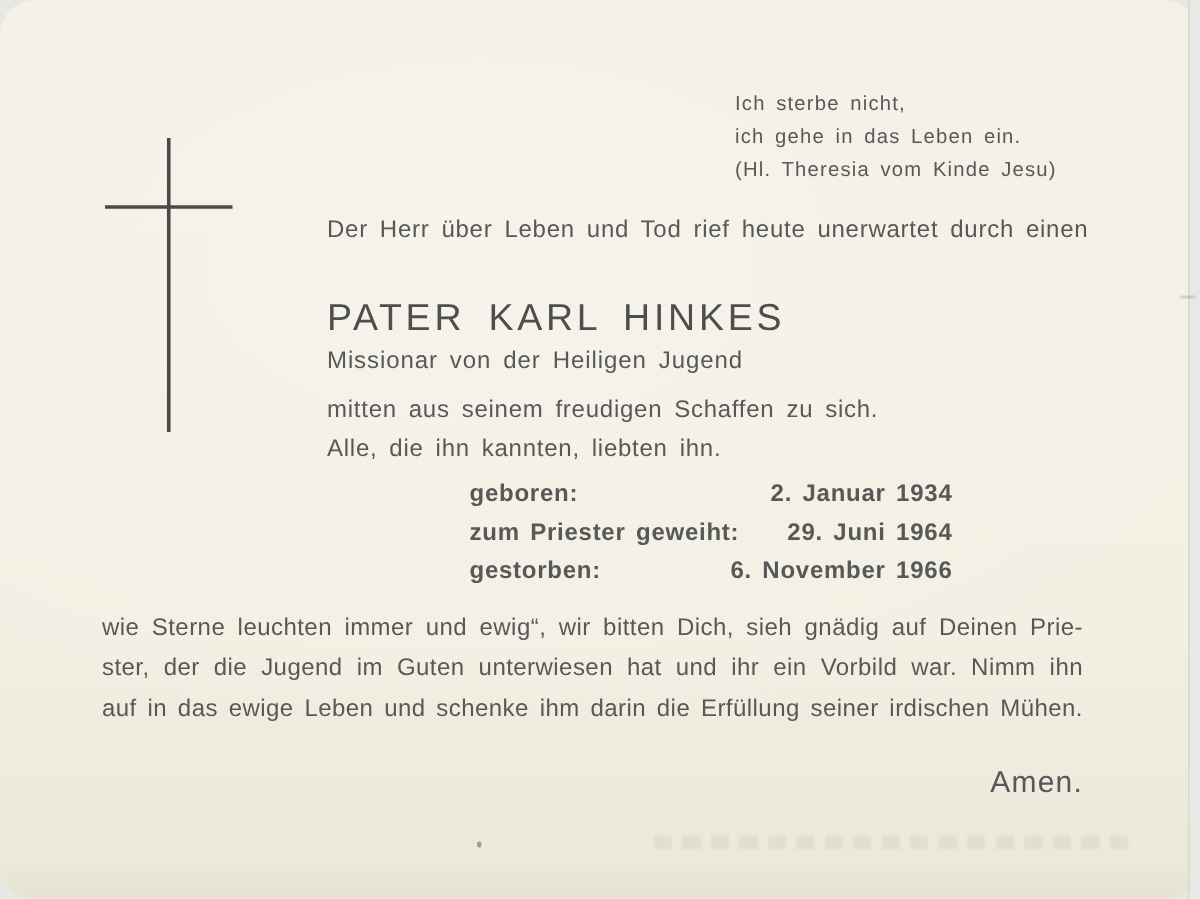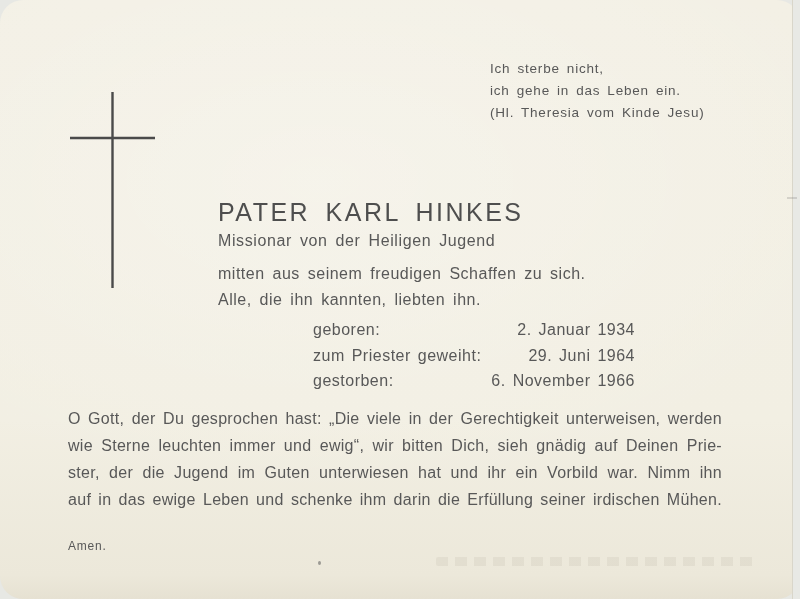--- a/index.html
+++ b/index.html
@@ -51,34 +51,34 @@
   .continuation{
     position:absolute;left:218px;top:261px;width:520px;
     font-size:16px;line-height:25.5px;letter-spacing:0.5px;word-spacing:3px;
     color:#585858;
   }
   .dates{
     position:absolute;left:313px;top:317px;width:322px;
     font-size:16px;letter-spacing:0.5px;word-spacing:2px;color:#585858;
   }
   .dates .row{
-    display:flex;justify-content:space-between;line-height:25.5px;
+    display:flex;justify-content:space-between;line-height:25.5px;font-weight:bold;
   }
   .prayer{
     position:absolute;left:68px;top:405px;width:654px;
     font-size:16px;letter-spacing:0.3px;color:#585858;
   }
   .prayer .pline{
     line-height:27px;text-align:justify;text-align-last:justify;
     white-space:nowrap; 
   }
   .prayer .pline{white-space:normal;}
   .amen{
-    position:absolute;left:68px;top:533px;width:654px;text-align:left;
-    font-size:12px;letter-spacing:0.8px;line-height:27px;color:#585858;
+    position:absolute;left:68px;top:509px;width:654px;text-align:right;
+    font-size:20px;letter-spacing:0.8px;line-height:27px;color:#585858;
   }
   
   .imprint-smudge{
     position:absolute;left:436px;top:557px;width:322px;height:9px;
     background:
       repeating-linear-gradient(90deg,
         rgba(150,143,125,0.22) 0px, rgba(150,143,125,0.22) 12px,
         rgba(150,143,125,0.0) 12px, rgba(150,143,125,0.0) 19px);
     filter:blur(0.7px);
     border-radius:2px;
@@ -99,20 +99,21 @@
     <line x1="10" y1="53" x2="95" y2="53" stroke="#4a4a4a" stroke-width="2.4"></line>
   </svg>
 
   <div class="epigraph">
     <div>Ich sterbe nicht,</div>
     <div>ich gehe in das Leben ein.</div>
     <div>(Hl. Theresia vom Kinde Jesu)</div>
   </div>
 
   <div class="announcement">
+    <div>Der Herr über Leben und Tod rief heute unerwartet durch einen</div>
   </div>
 
   <div class="name-block">
     <div class="deceased-name">PATER KARL HINKES</div>
     <div class="deceased-subtitle">Missionar von der Heiligen Jugend</div>
   </div>
 
   <div class="continuation">
     <div>mitten aus seinem freudigen Schaffen zu sich.</div>
     <div>Alle, die ihn kannten, liebten ihn.</div>
@@ -127,21 +128,20 @@
       <span>zum Priester geweiht:</span>
       <span>29. Juni 1964</span>
     </div>
     <div class="row">
       <span>gestorben:</span>
       <span>6. November 1966</span>
     </div>
   </div>
 
   <div class="prayer">
-    <div class="pline">O Gott, der Du gesprochen hast: „Die viele in der Gerechtigkeit unterweisen, werden</div>
     <div class="pline">wie Sterne leuchten immer und ewig“, wir bitten Dich, sieh gnädig auf Deinen Prie-</div>
     <div class="pline">ster, der die Jugend im Guten unterwiesen hat und ihr ein Vorbild war. Nimm ihn</div>
     <div class="pline">auf in das ewige Leben und schenke ihm darin die Erfüllung seiner irdischen Mühen.</div>
   </div>
   <div class="amen">Amen.</div>
 
   <div class="imprint-smudge"></div>
   <div class="ink-dot"></div>
   <div class="edge-strip"></div>
   <div class="scratch"></div>

